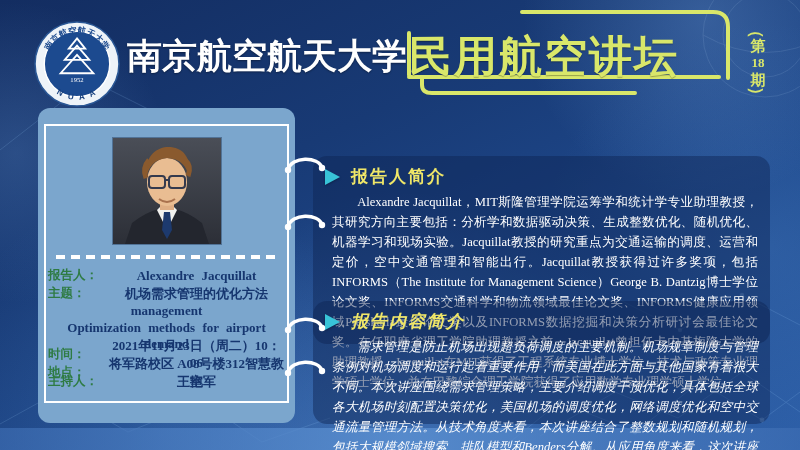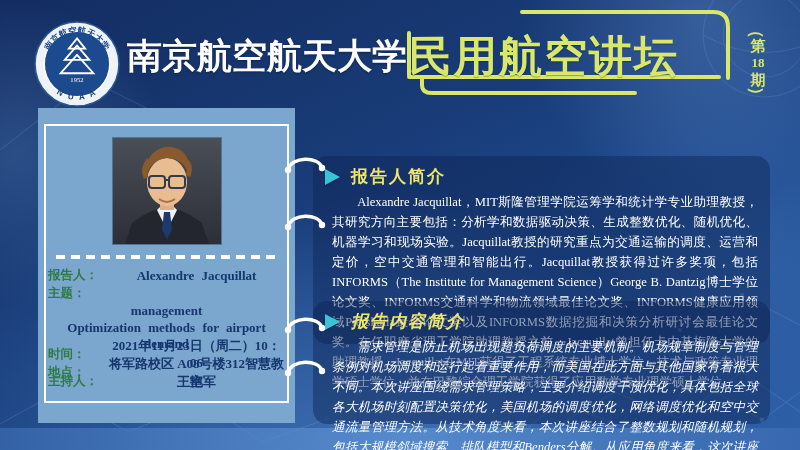--- a/index.html
+++ b/index.html
@@ -31,21 +31,21 @@
     font-weight:700;font-size:43px;letter-spacing:2px;color:var(--accent_yellow,#d9e76a);
     font-family:"Liberation Sans",sans-serif;text-shadow:0 1px 1px rgba(0,0,0,.3);}
   .issue{position:absolute;left:343px;top:6px;width:40px;height:100px;z-index:3;
     display:flex;flex-direction:column;align-items:center;justify-content:center;
     color:var(--accent_yellow,#d9e76a);font-weight:bold;line-height:1;}
   .issue .paren{font-size:17px;transform:rotate(90deg);height:12px;display:block;}
   .issue .zh{font-size:15px;margin:2px 0;}
   .issue .num{font-size:13px;font-family:"Liberation Serif",serif;margin:1px 0;}
 
   
-  .card{position:absolute;left:38px;top:108px;width:257px;height:315px;background:#7ba6cd;z-index:2;}
+  .card{position:absolute;left:38px;top:108px;width:257px;height:315px;background:#7ba6cd;z-index:2;border-radius:12px;}
   .card-border{position:absolute;left:6px;right:6px;top:16px;bottom:20px;border:2px solid #fff;pointer-events:none;}
   .photo{display:block;margin:30px auto 0;width:108px;height:106px;box-shadow:0 0 0 1px rgba(20,40,70,.4);}
   .dashes{margin:11px 18px 0;height:4px;
     background:repeating-linear-gradient(90deg,#fff 0 9px,transparent 9px 15px);}
   .rows{margin:8px 10px 0;}
   .row{display:grid;grid-template-columns:60px 1fr;align-items:center;height:17.6px;}
   .row.full{grid-template-columns:1fr;}
   .row .lbl{color:var(--label_green,#2e7b43);font-weight:bold;font-size:12.5px;
     font-family:"Liberation Serif",serif;}
   .row .val{color:var(--text_navy,#16366f);font-weight:bold;font-size:13px;text-align:center;
@@ -169,20 +169,21 @@
 
   <div class="dashes"></div>
 
   <div class="rows">
     <div class="row">
       <span class="lbl">报告人：</span>
       <span class="val en">Alexandre Jacquillat</span>
     </div>
     <div class="row">
       <span class="lbl">主题：</span>
+      <span class="val">机场需求管理的优化方法</span>
     </div>
     <div class="row full">
       <span class="val en">management</span>
     </div>
     <div class="row full">
       <span class="val en">Optimization  methods  for  airport  demand</span>
     </div>
     <div class="row">
       <span class="lbl">时间：</span>
       <span class="val">2021年11月23日（周二）10：06</span>

